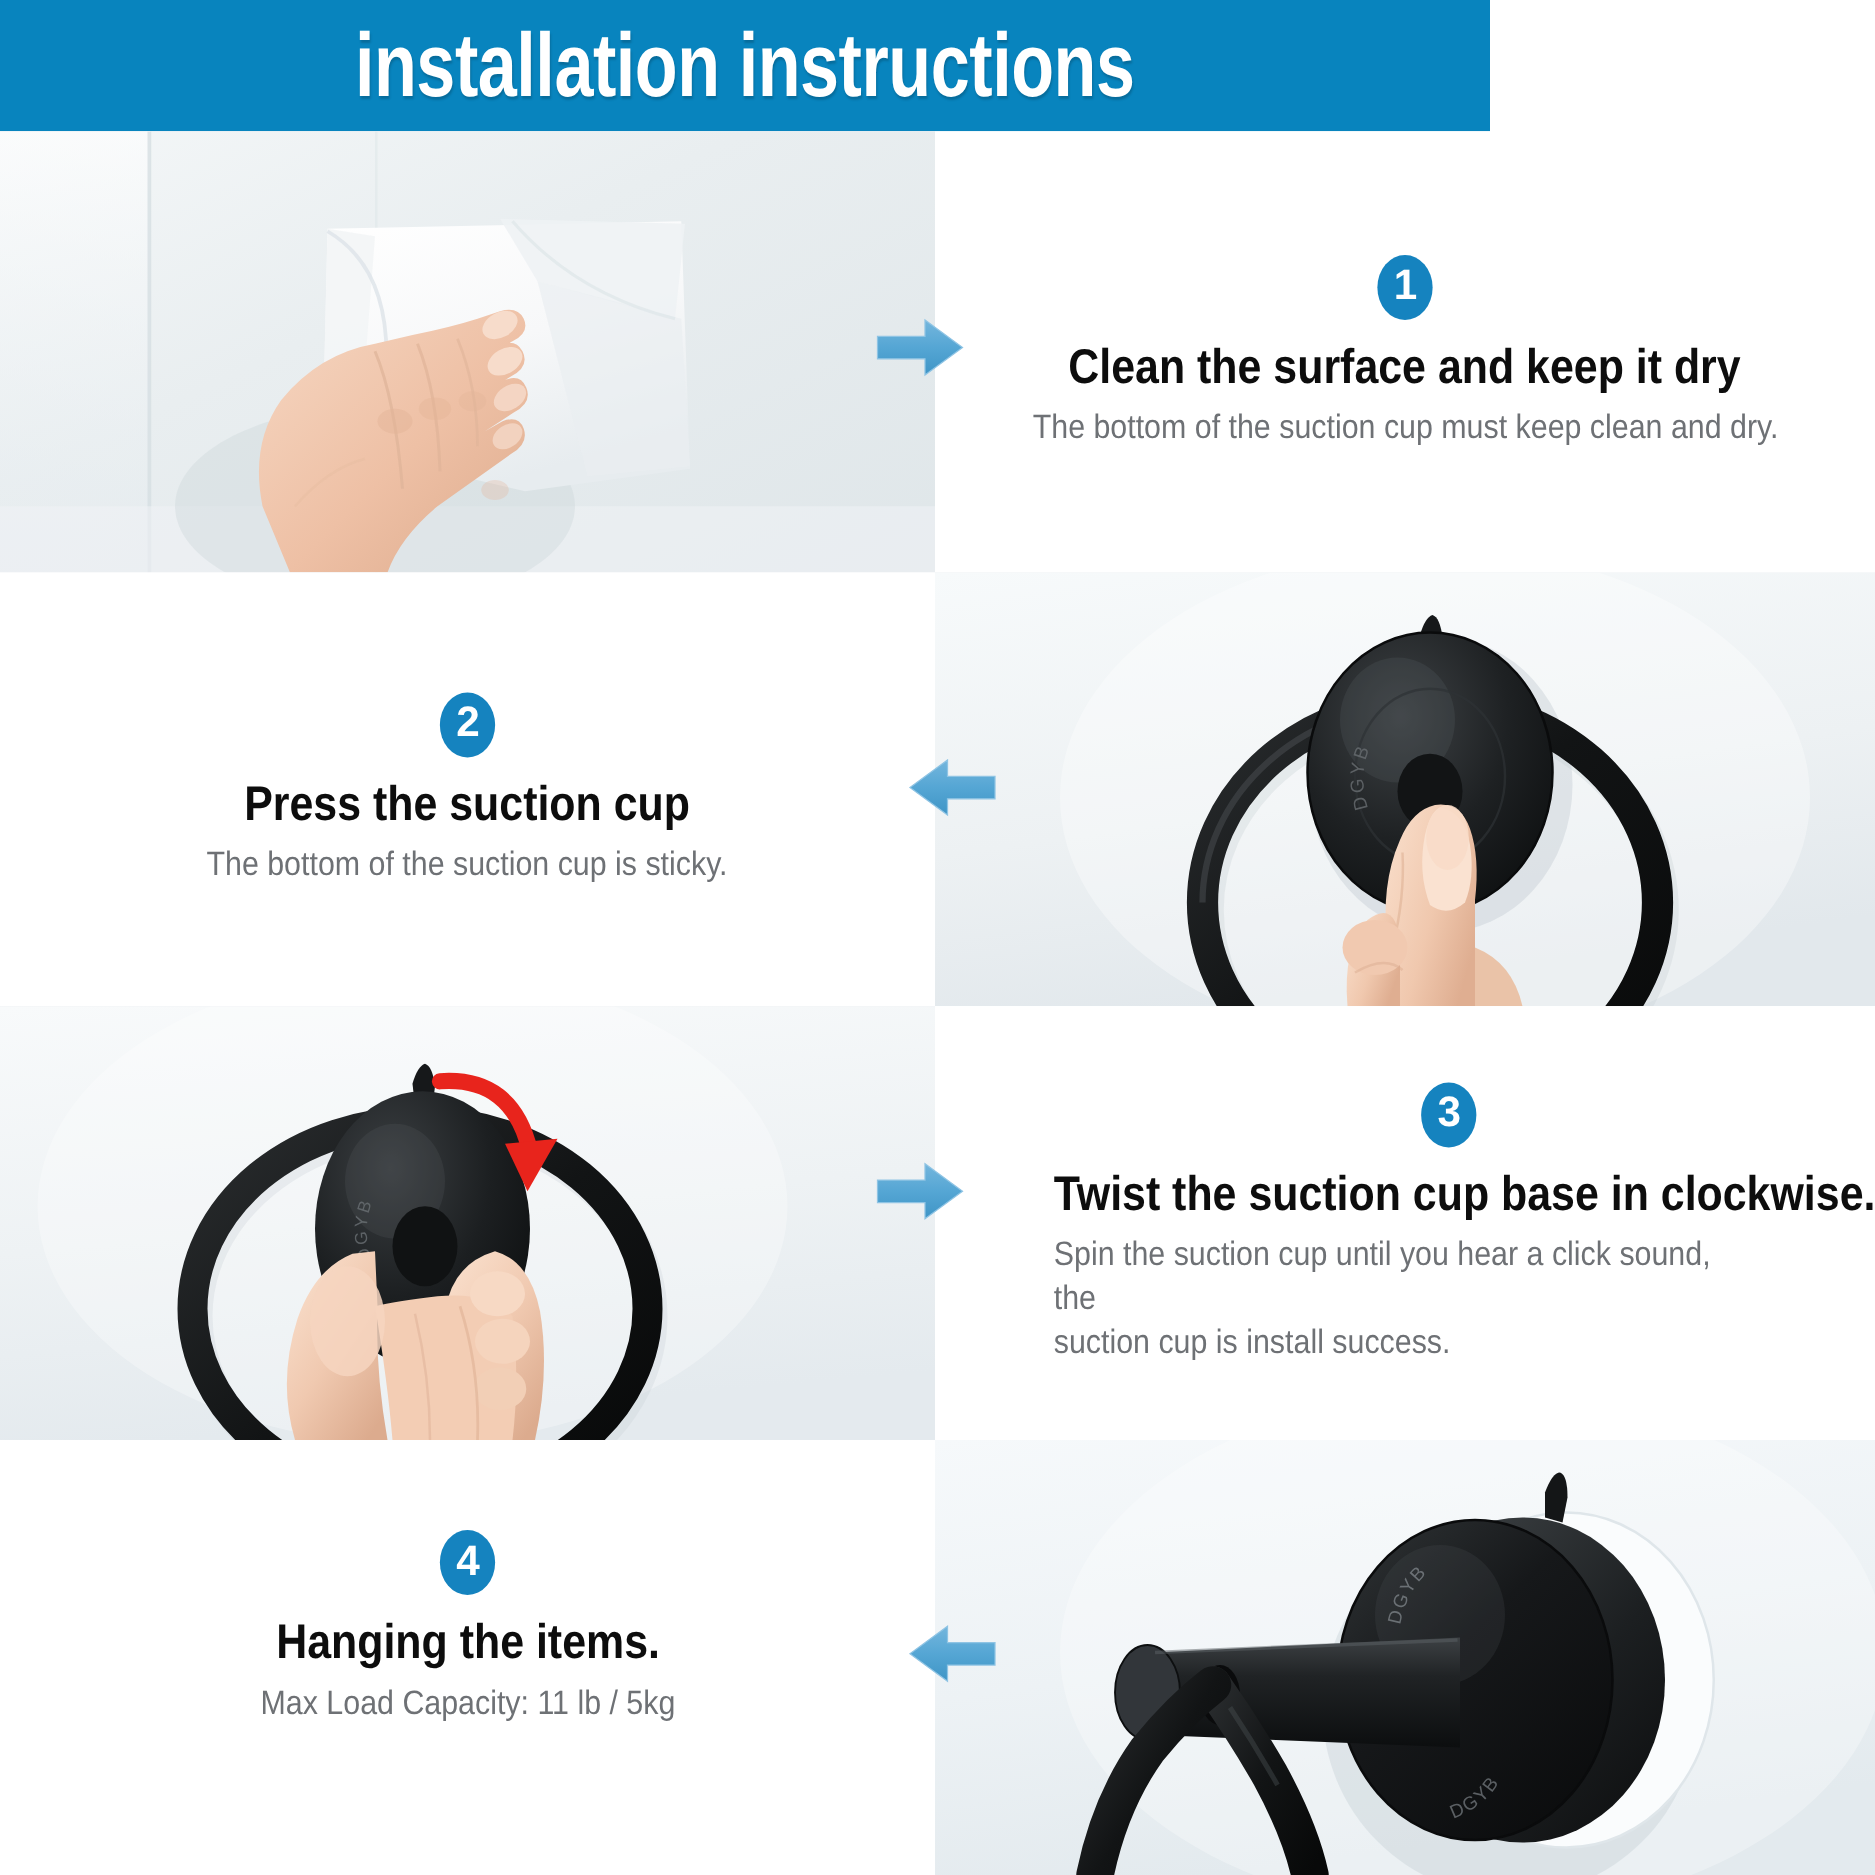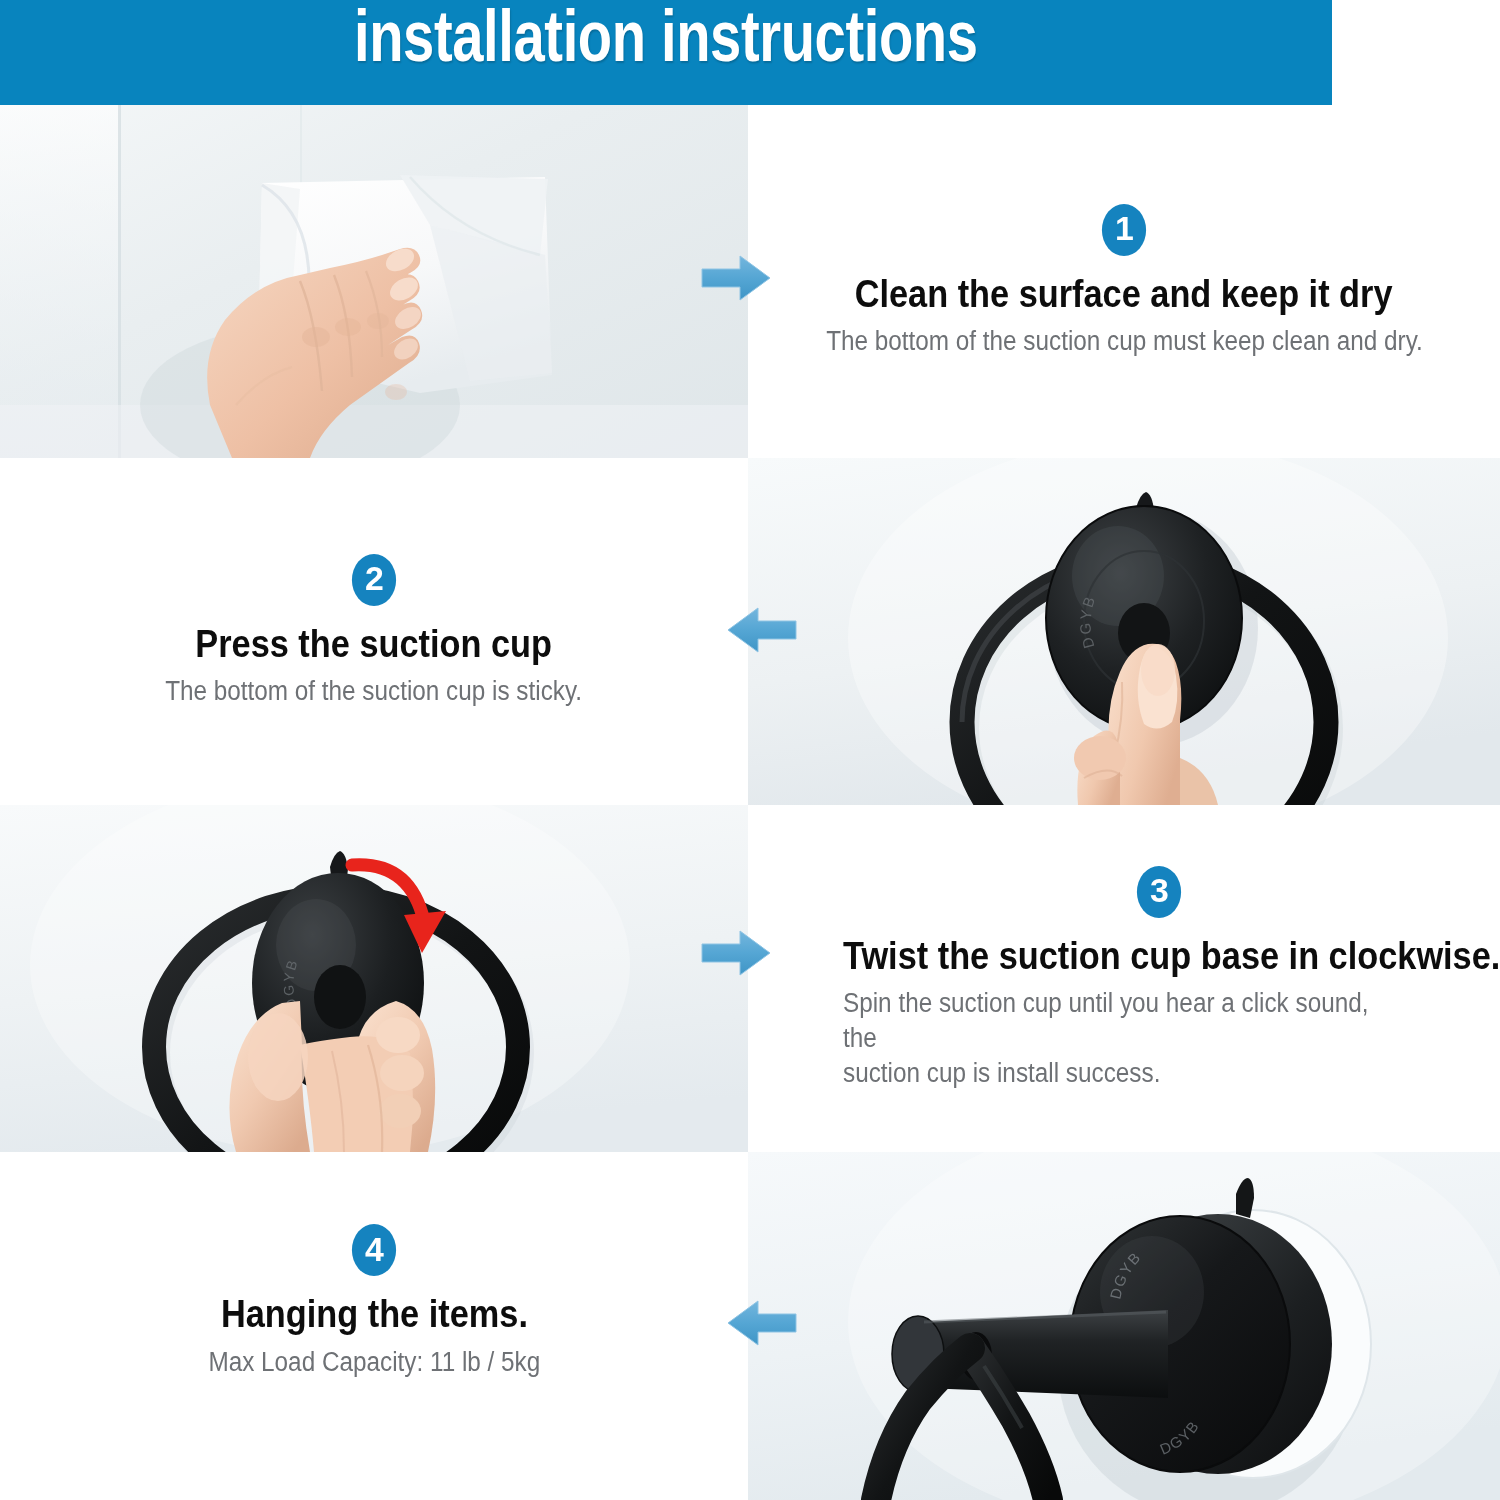--- a/index.html
+++ b/index.html
@@ -3,23 +3,23 @@
 <meta charset="utf-8">
 <style>
   * { margin:0; padding:0; box-sizing:border-box; }
   html,body { width:1500px; height:1500px; background:#ffffff; }
   body { font-family:"Liberation Sans", sans-serif; overflow:hidden; }
 
   .page { position:relative; width:1500px; height:1500px; background:#fff; }
 
   
   .header {
-    position:absolute; left:0; top:0; width:1332px; height:105px;
+    position:absolute; left:0; top:0; width:1192px; height:105px;
     background:#0884be;
-    display:flex; justify-content:center;
+    display:flex; align-items:center; justify-content:center;
   }
   .header-title {
     color:#ffffff;
     font-size:72px;
     font-weight:700;
     letter-spacing:-0.5px;
     transform:scaleX(0.78);
     transform-origin:center;
     white-space:nowrap;
     text-shadow:1px 2px 2px rgba(0,0,0,0.18);

